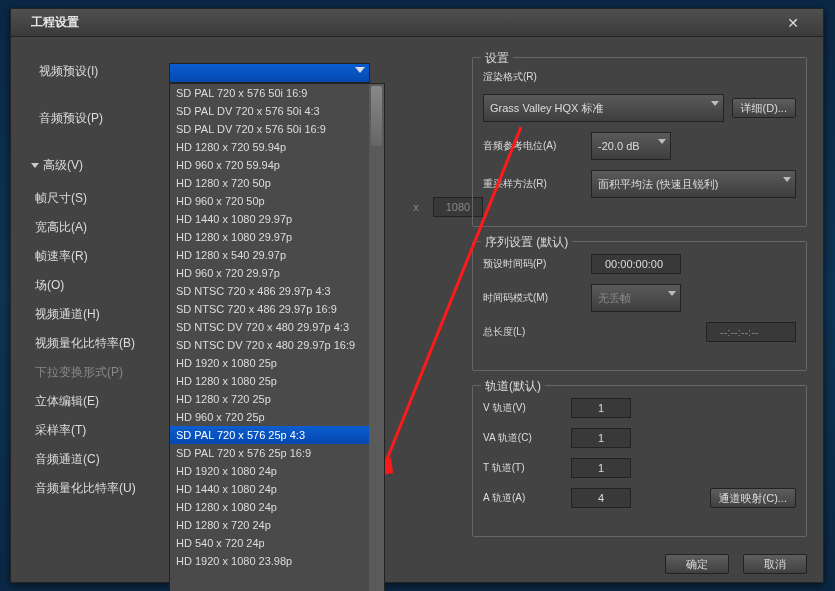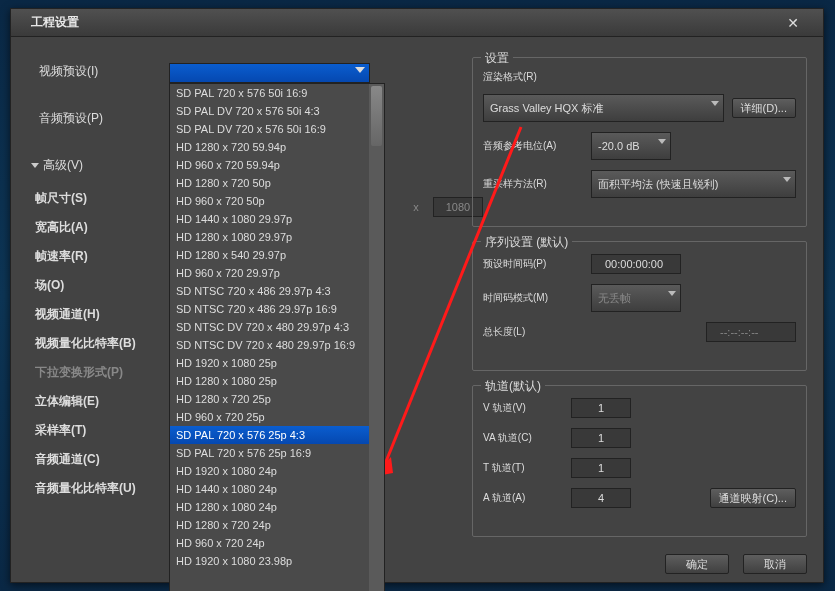--- a/index.html
+++ b/index.html
@@ -7,21 +7,21 @@
 .dialog { position:absolute; left:10px; top:8px; width:814px; height:575px; background:#434343; border:1px solid #222; box-shadow:0 2px 8px rgba(0,0,0,0.6); }
 .titlebar { height:28px; background:linear-gradient(#505050,#3a3a3a); border-bottom:1px solid #222; display:flex; align-items:center; justify-content:space-between; padding:0 20px; }
 .titlebar-text { color:#e8e8e8; font-size:12px; font-weight:bold; }
 .close-x { color:#ddd; font-size:14px; cursor:pointer; padding:0 4px; }
 .content { position:relative; height:calc(100% - 24px); }
 .left-col { position:absolute; left:20px; top:20px; width:130px; }
 .nav-item { color:#ddd; font-size:12px; padding:6px 0 6px 8px; cursor:pointer; }
 .nav-advanced { display:flex; align-items:center; gap:4px; }
 .tri { display:inline-block; width:0; height:0; border-top:4px solid transparent; border-bottom:4px solid transparent; border-left:5px solid #ccc; }
 .tri.open { border-left:none; border-top:5px solid #ccc; border-bottom:none; border-left:4px solid transparent; border-right:4px solid transparent; }
-.nav-sub { margin-top:4px;font-weight:bold; }
+.nav-sub { margin-top:4px; }
 .nav-sub .nav-item { padding-left:4px; }
 .disabled { color:#888 !important; }
 .combo { position:absolute; left:158px; top:26px; width:201px; height:20px; background:linear-gradient(#0a5dcf,#0548b0); border:1px solid #222; cursor:pointer; }
 .combo-arrow { position:absolute; right:4px; top:3px; width:0; height:0; border-left:5px solid transparent; border-right:5px solid transparent; border-top:6px solid #ddd; }
 .dropdown { position:absolute; left:158px; top:46px; width:216px; height:514px; background:#4a4a4a; border:1px solid #222; z-index:50; overflow:hidden; }
 .dd-list { width:201px; height:100%; overflow:hidden; }
 .dd-item { color:#ddd; font-size:11px; padding:3px 6px; cursor:pointer; white-space:nowrap; }
 .dd-item.sel { background:linear-gradient(#0a5dcf,#0548b0); color:#fff; }
 .dd-scroll { position:absolute; right:0; top:0; width:15px; height:100%; background:#5a5a5a; }
 .dd-thumb { position:absolute; left:2px; top:2px; width:11px; height:60px; background:linear-gradient(#888,#666); border-radius:2px; }
@@ -101,21 +101,21 @@
           <div class="dd-item">HD 1920 x 1080 25p</div>
           <div class="dd-item">HD 1280 x 1080 25p</div>
           <div class="dd-item">HD 1280 x 720 25p</div>
           <div class="dd-item">HD 960 x 720 25p</div>
           <div class="dd-item sel">SD PAL 720 x 576 25p 4:3</div>
           <div class="dd-item">SD PAL 720 x 576 25p 16:9</div>
           <div class="dd-item">HD 1920 x 1080 24p</div>
           <div class="dd-item">HD 1440 x 1080 24p</div>
           <div class="dd-item">HD 1280 x 1080 24p</div>
           <div class="dd-item">HD 1280 x 720 24p</div>
-          <div class="dd-item">HD 960 x 720 24p</div>
+          <div class="dd-item">HD 540 x 720 24p</div>
           <div class="dd-item">HD 1920 x 1080 23.98p</div>
         </div>
       <div class="dd-scroll">
           <div class="dd-thumb"></div>
         </div>
     </div>
 
     <svg class="arrow-svg" viewBox="0 0 160 370">
       <line x1="150" y1="10" x2="12" y2="352" stroke="#ff1a1a" stroke-width="3"></line>
       <polygon points="0,360 20,340 22,356" fill="#ff1a1a"></polygon>

